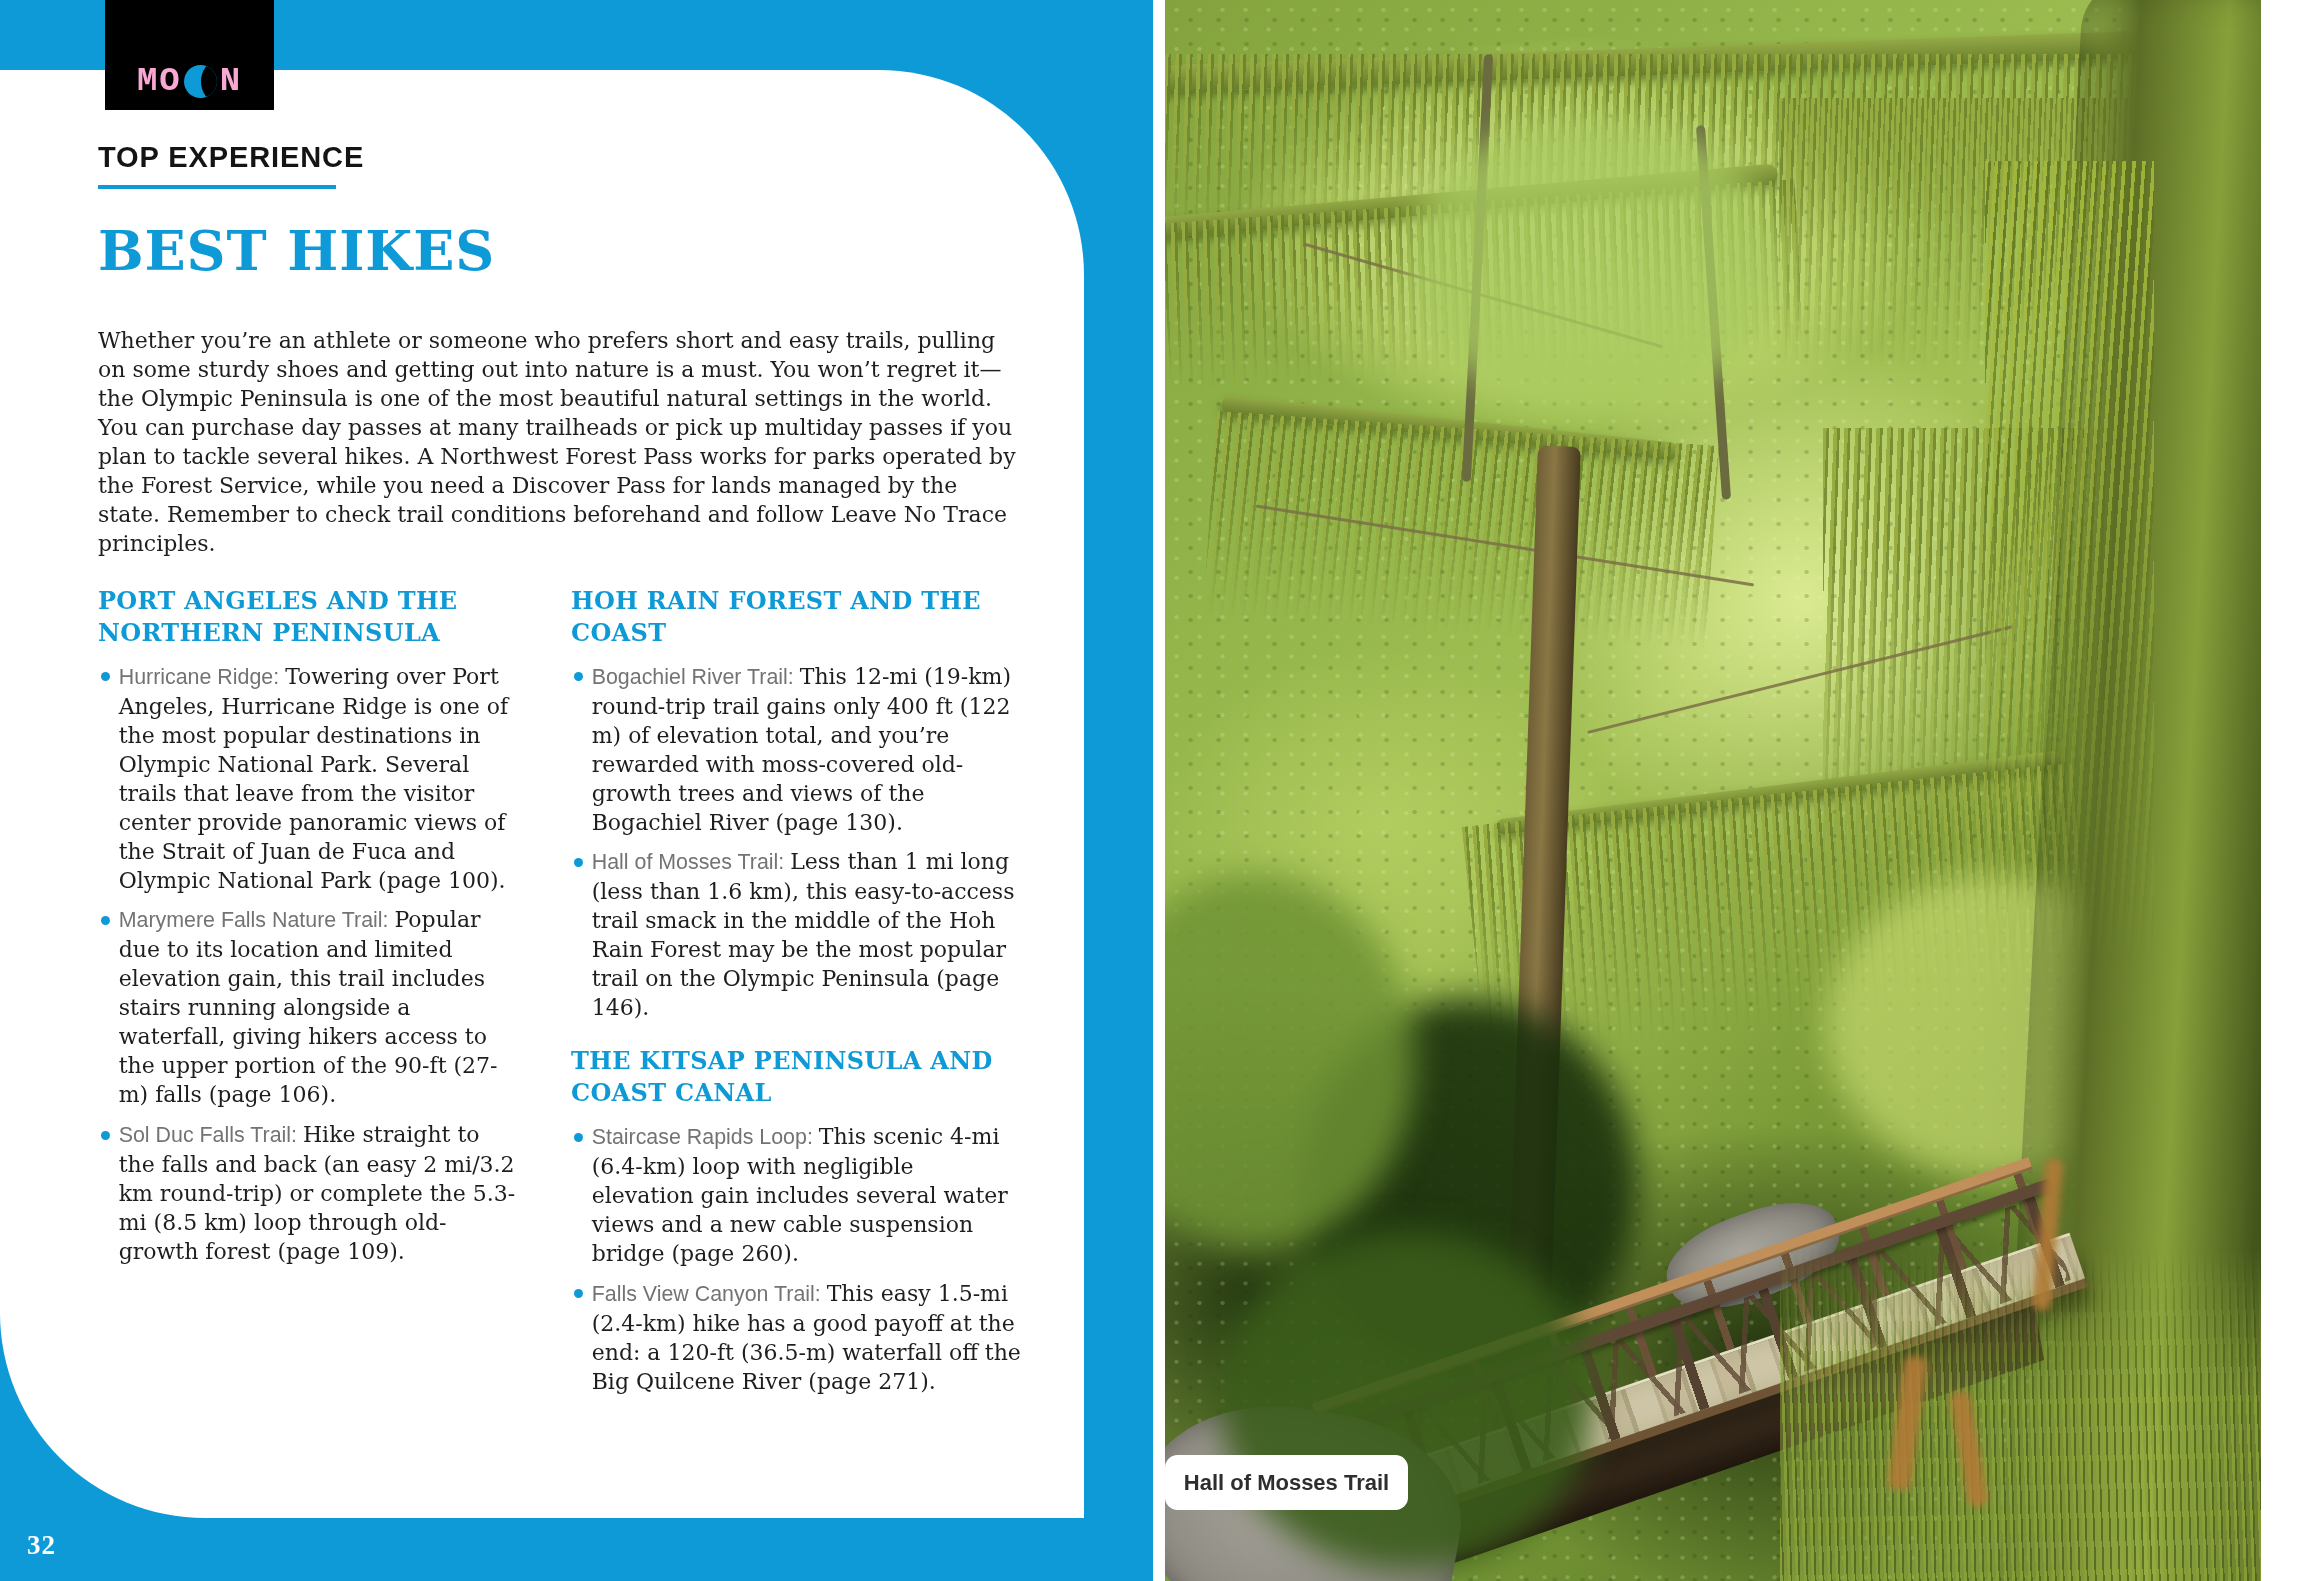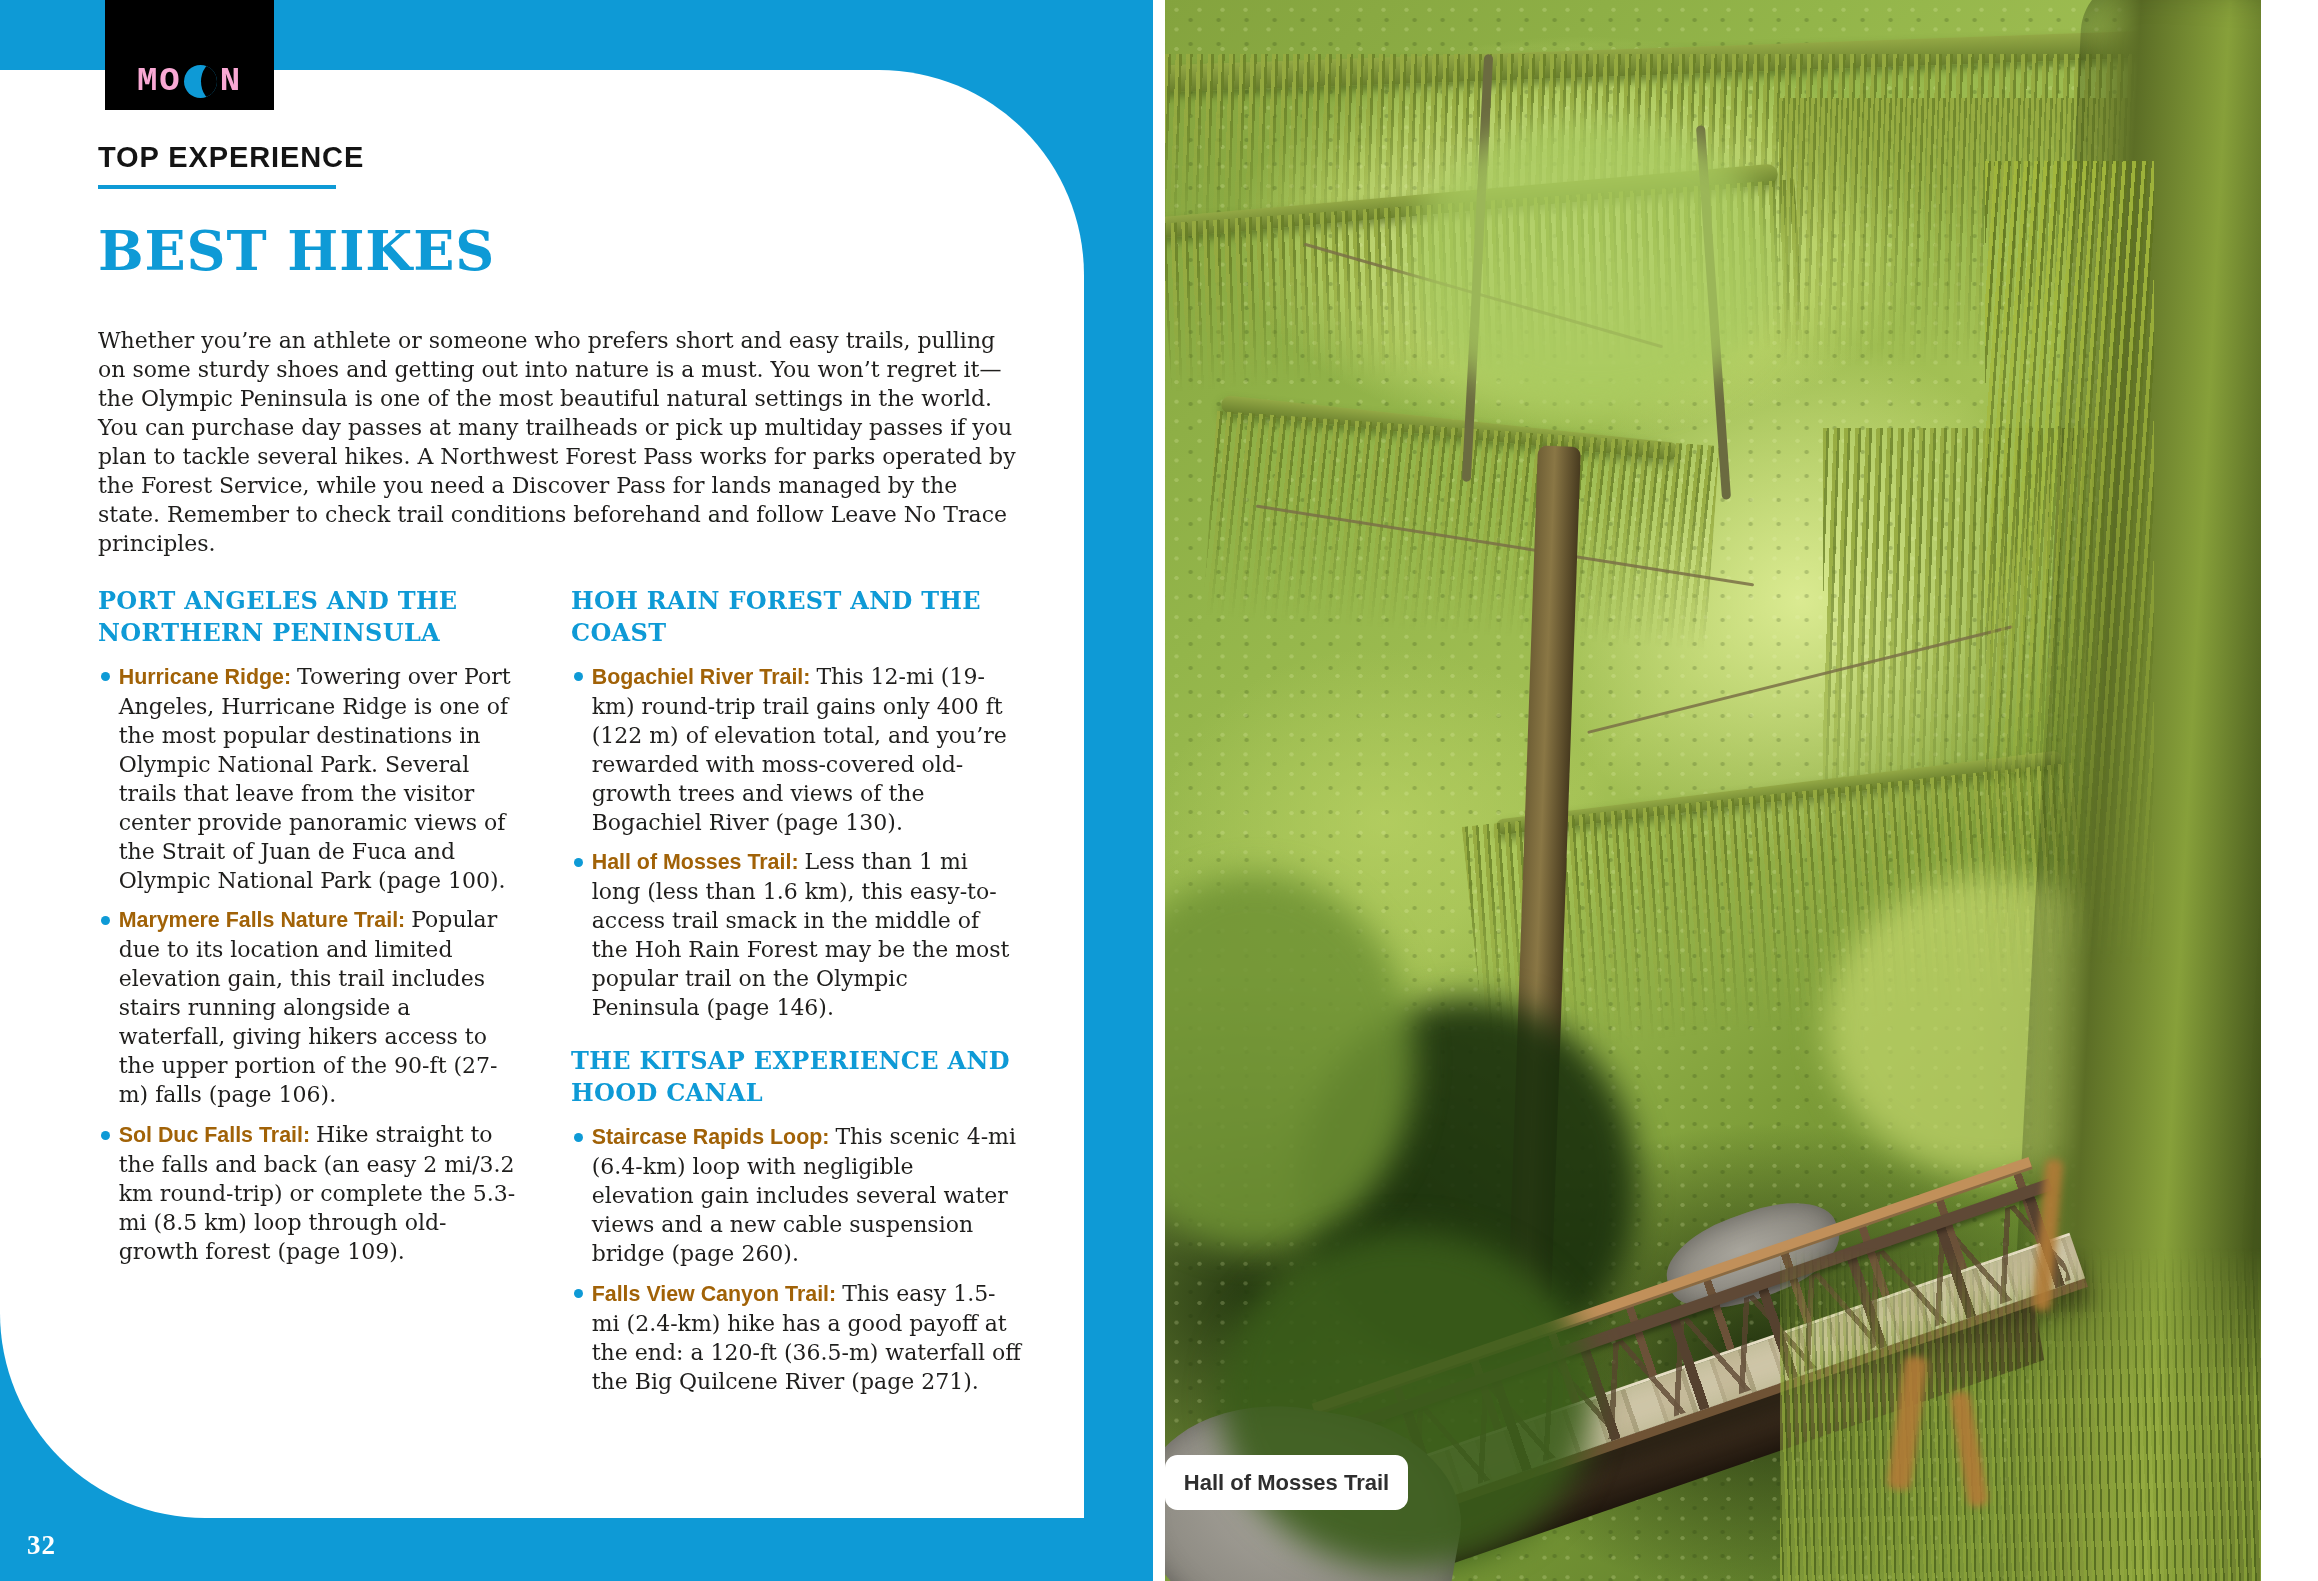--- a/index.html
+++ b/index.html
@@ -35,22 +35,22 @@
   .cols { margin-top:27px; display:flex; gap:54px; }
   .col-a { width:419px; }
   .col-b { width:450px; }
   .sec-head { font-weight:bold; font-size:24px; line-height:32px; color:#0e9ad6;
               letter-spacing:0.3px; margin-bottom:12.5px; }
   .sec + .sec { margin-top:23px; }
   .bullet-item { display:flex; margin-bottom:10.7px; }
   .bullet-dot { flex:0 0 auto; width:9px; height:9px; border-radius:50%;
                 background:#0e9ad6; margin:10.7px 9px 0 2.7px; }
   .bullet-text { font-size:22px; line-height:29px; }
-  .bullet-lead { font-family:"Liberation Sans", sans-serif; font-weight:bold;
-                 font-size:21.4px; color:#a16207; }
+  .bullet-lead { font-family:"Liberation Sans", sans-serif; font-weight:normal;
+                 font-size:21.4px; color:#737373; }
 
   .page-num { position:absolute; left:27px; bottom:19.6px; z-index:6;
               font-family:Liberation Serif, serif; font-weight:bold;
               font-size:27px; color:#fff; letter-spacing:0.9px; }
 
   
   .photo { position:absolute; left:1165px; top:0; width:1096px; height:1581px;
            overflow:hidden; background:
     radial-gradient(ellipse 464px 268px at 38% 15%, rgba(238,246,176,0.95), rgba(210,230,124,0.5) 55%, rgba(210,230,124,0) 75%),
     radial-gradient(ellipse 383px 375px at 58% 38%, rgba(228,242,156,0.85), rgba(228,242,156,0) 70%),
@@ -184,21 +184,21 @@
               <span class="bullet-dot"></span>
               <div class="bullet-text"><b class="bullet-lead">Bogachiel River Trail: </b><span>This 12-mi (19-km) round-trip trail gains only 400 ft (122 m) of elevation total, and you’re rewarded with moss-covered old-growth trees and views of the Bogachiel River (page 130).</span></div>
             </div>
             <div class="bullet-item">
               <span class="bullet-dot"></span>
               <div class="bullet-text"><b class="bullet-lead">Hall of Mosses Trail: </b><span>Less than 1 mi long (less than 1.6 km), this easy-to-access trail smack in the middle of the Hoh Rain Forest may be the most popular trail on the Olympic Peninsula (page 146).</span></div>
             </div>
           </div>
 
           <div class="sec">
-            <div class="sec-head">THE KITSAP EXPERIENCE AND HOOD CANAL</div>
+            <div class="sec-head">THE KITSAP PENINSULA AND COAST CANAL</div>
 
             <div class="bullet-item">
               <span class="bullet-dot"></span>
               <div class="bullet-text"><b class="bullet-lead">Staircase Rapids Loop: </b><span>This scenic 4-mi (6.4-km) loop with negligible elevation gain includes several water views and a new cable suspension bridge (page 260).</span></div>
             </div>
             <div class="bullet-item">
               <span class="bullet-dot"></span>
               <div class="bullet-text"><b class="bullet-lead">Falls View Canyon Trail: </b><span>This easy 1.5-mi (2.4-km) hike has a good payoff at the end: a 120-ft (36.5-m) waterfall off the Big Quilcene River (page 271).</span></div>
             </div>
           </div>

